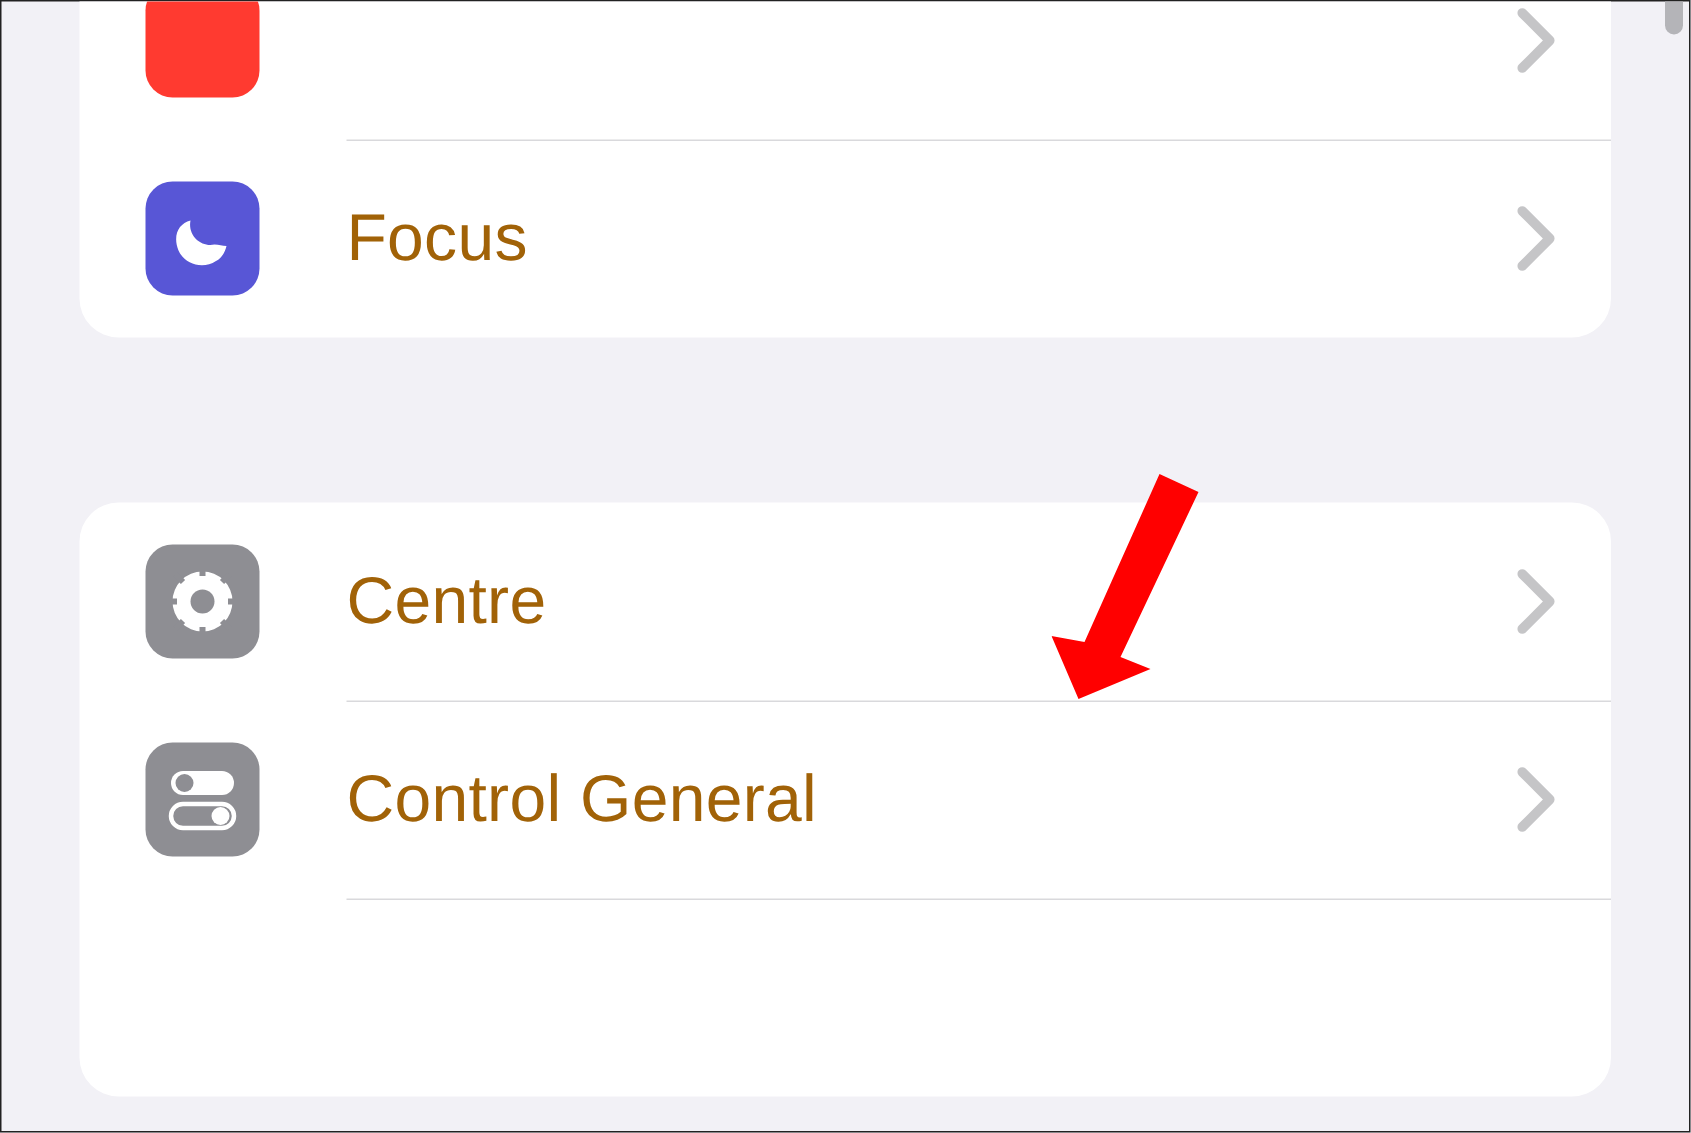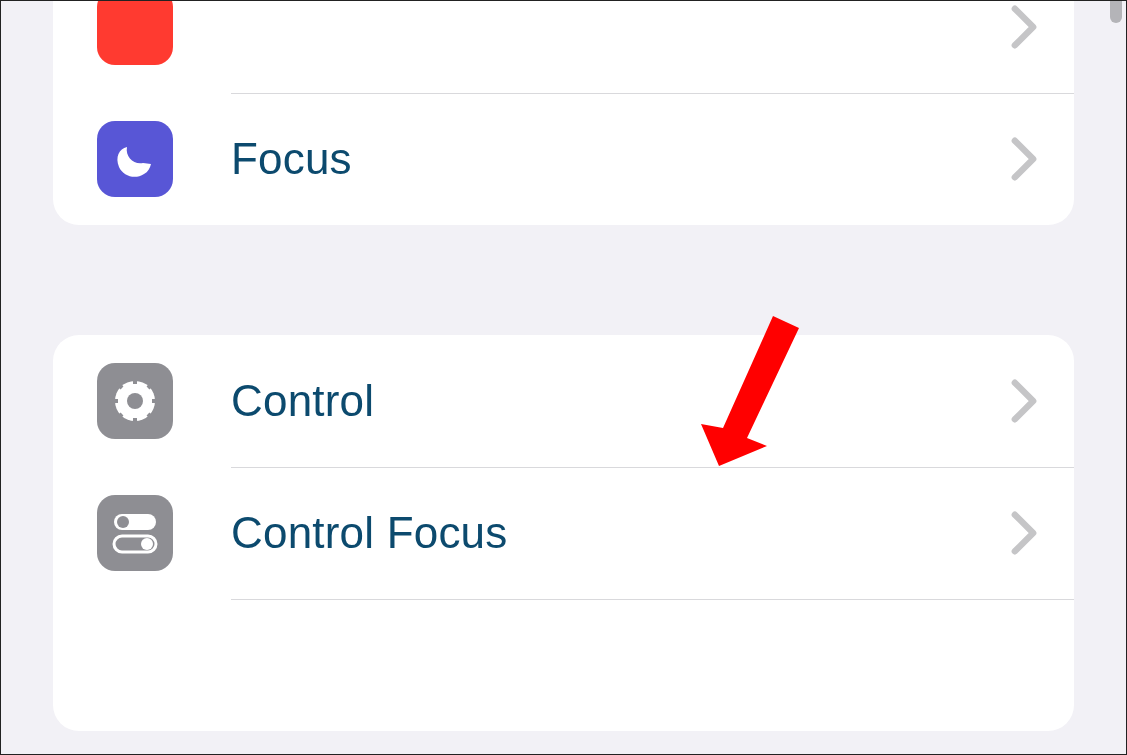--- a/index.html
+++ b/index.html
@@ -50,21 +50,21 @@
     height:76px;
     border-radius:18px;
     display:flex;
     align-items:center;
     justify-content:center;
     flex:0 0 auto;
     margin-right:58px;
   }
   .label{
     font-size:44px;
-    color:#0c4a6e;
+    color:#a16207;
     letter-spacing:0.2px;
     flex:1 1 auto;
   }
   .chev{
     flex:0 0 auto;
     width:28px;
     height:44px;
     color:#c5c5c7;
     margin-right:12px;
   }
@@ -135,36 +135,36 @@
             <line x1="27" y1="44" x2="27" y2="51"></line>
             <line x1="3" y1="27" x2="10" y2="27"></line>
             <line x1="44" y1="27" x2="51" y2="27"></line>
             <line x1="9" y1="9" x2="14" y2="14"></line>
             <line x1="40" y1="40" x2="45" y2="45"></line>
             <line x1="9" y1="45" x2="14" y2="40"></line>
             <line x1="40" y1="14" x2="45" y2="9"></line>
           </g>
         </svg>
       </div>
-      <div class="label">Control</div>
+      <div class="label">Centre</div>
       <svg class="chev" viewBox="0 0 14 24">
         <polyline points="2,2 12,12 2,22" fill="none" stroke="currentColor" stroke-width="3.5" stroke-linecap="round" stroke-linejoin="round"></polyline>
       </svg>
     </div>
 
     <div class="row">
       <div class="icon-tile c-gray">
         <svg width="50" height="46" viewBox="0 0 50 46">
           <rect x="4" y="4" width="42" height="16" rx="8" fill="#ffffff"></rect>
           <circle cx="13" cy="12" r="6" fill="#8e8e93"></circle>
           <rect x="4" y="26" width="42" height="16" rx="8" fill="none" stroke="#ffffff" stroke-width="3"></rect>
           <circle cx="37" cy="34" r="6" fill="#ffffff"></circle>
         </svg>
       </div>
-      <div class="label">Control Focus</div>
+      <div class="label">Control General</div>
       <svg class="chev" viewBox="0 0 14 24">
         <polyline points="2,2 12,12 2,22" fill="none" stroke="currentColor" stroke-width="3.5" stroke-linecap="round" stroke-linejoin="round"></polyline>
       </svg>
     </div>
 
     <div class="row">
       
       
       
     </div>

